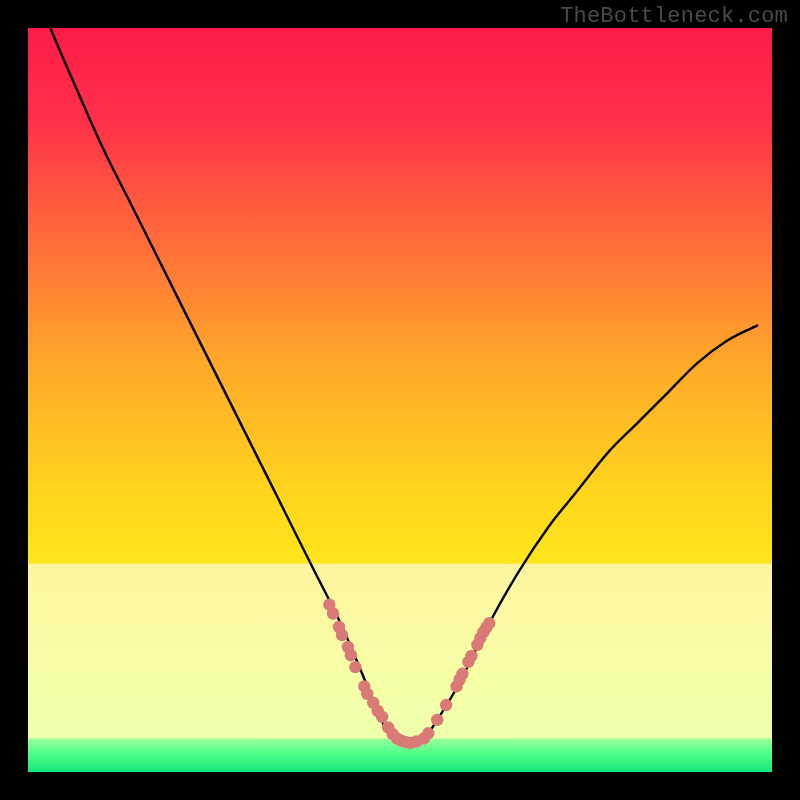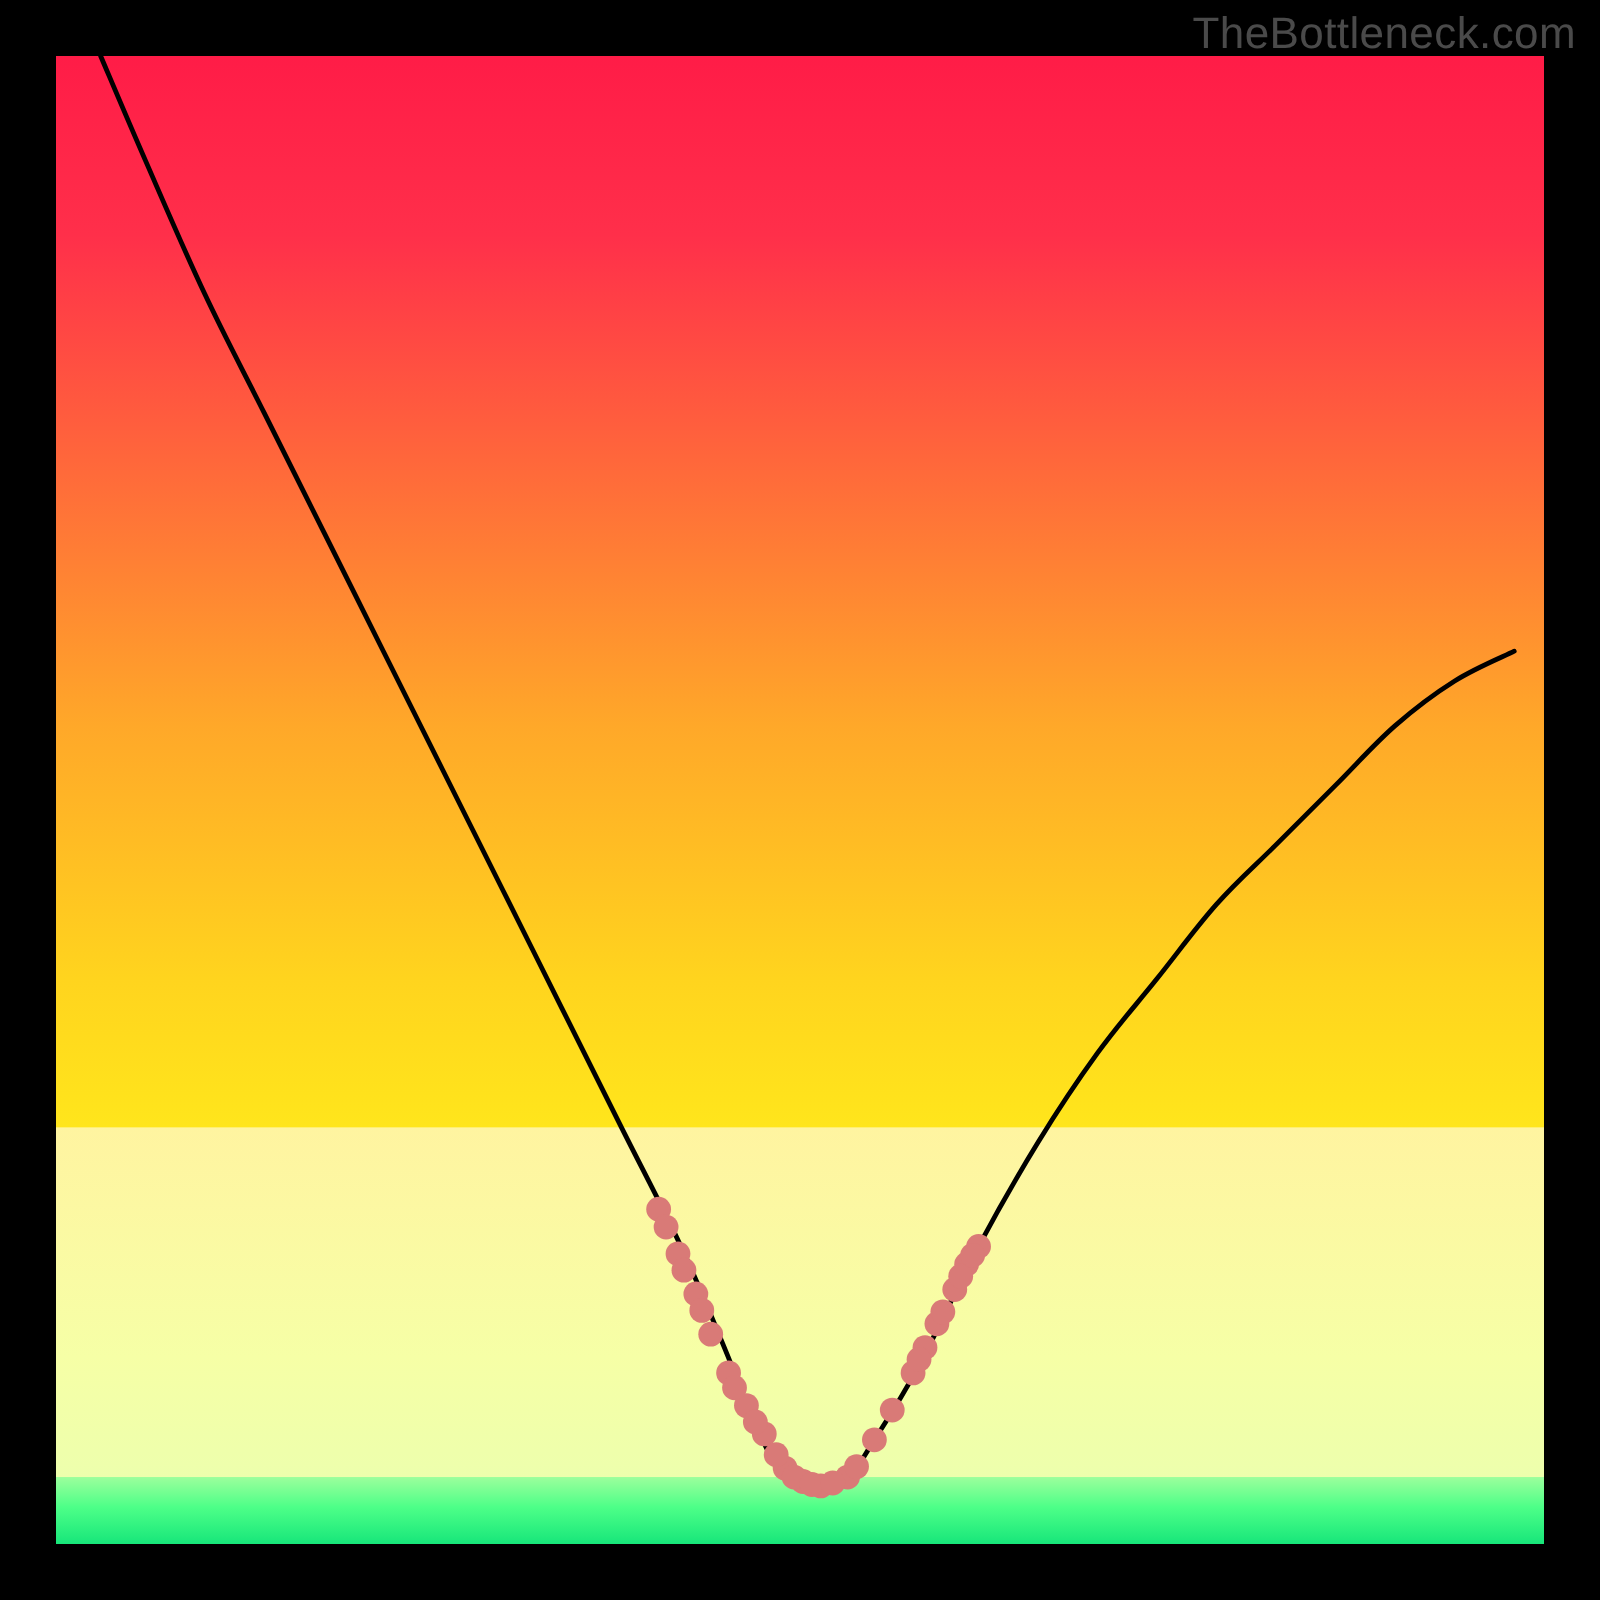--- a/index.html
+++ b/index.html
@@ -8,20 +8,21 @@
     width: 800px;
     height: 800px;
     background: #000;
     font-family: Arial, Helvetica, sans-serif;
     overflow: hidden;
   }
   .stage {
     position: relative;
     width: 800px;
     height: 800px;
+    font-family: Liberation Mono, monospace;
   }
   .watermark {
     position: absolute;
     top: 4px;
     right: 12px;
     color: #4a4a4a;
     font-size: 22px;
     font-weight: 500;
     letter-spacing: 0.2px;
     z-index: 20;

